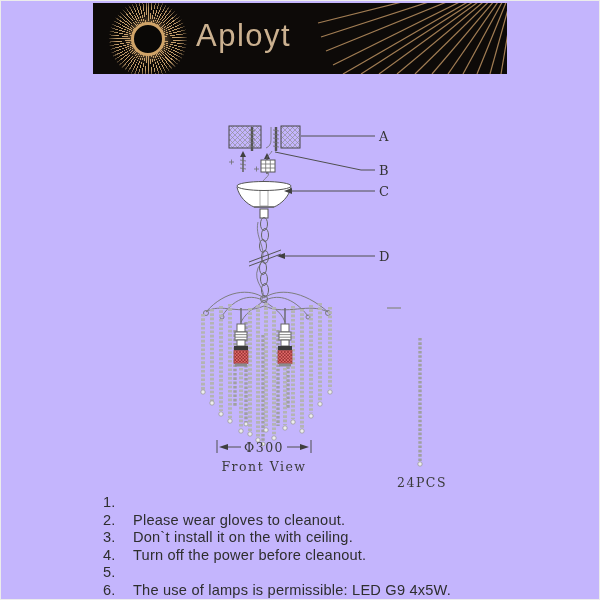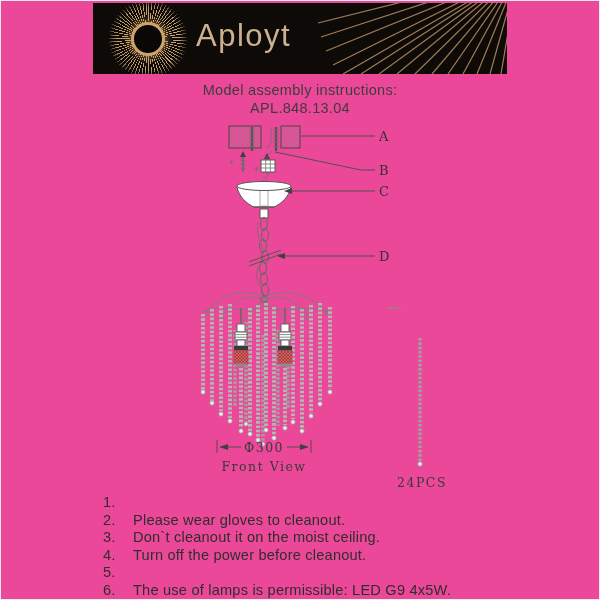--- a/index.html
+++ b/index.html
@@ -1,21 +1,21 @@
 <!DOCTYPE html>
 <html><head>
 <meta charset="utf-8">
 <style>
   html,body{margin:0;padding:0;}
   body{
     width:600px;height:600px;background:#ffffff;
     font-family:"Liberation Sans",sans-serif;
     position:relative;overflow:hidden;
   }
-  .page{position:absolute;inset:0;background:#ec4899;box-shadow:inset 0 0 0 1px #ececec;}
+  .page{position:absolute;inset:0;background:#c4b5fd;box-shadow:inset 0 0 0 1px #ececec;}
 
   
   .banner{
     position:absolute;left:93px;top:3px;width:414px;height:71px;
     background:#0d0a08;overflow:hidden;
   }
   .rays-svg{position:absolute;left:0;top:0;width:414px;height:71px;}
   .logo{
     position:absolute;left:16px;top:-3px;width:78px;height:78px;border-radius:50%;
     background:
@@ -78,24 +78,20 @@
         <line x1="425" y1="-30" x2="370" y2="71"></line>
         <line x1="425" y1="-30" x2="384" y2="71"></line>
         <line x1="425" y1="-30" x2="397" y2="71"></line>
         <line x1="425" y1="-30" x2="408" y2="71"></line>
       </g>
     </svg>
     <div class="logo"></div>
     <div class="brand">Aployt</div>
   </div>
 
-  <div class="titleblock">
-    <div class="t1">Model assembly instructions:</div>
-    <div class="t2">APL.848.13.04</div>
-  </div>
 
   <svg class="diagram" viewBox="0 0 600 600">
     <defs>
       <pattern id="hatch" width="5" height="5" patternUnits="userSpaceOnUse">
         <path d="M0,0 L5,5 M5,0 L0,5" stroke="#8a8a8a" stroke-width="0.6"></path>
       </pattern>
       <pattern id="redhatch" width="3.2" height="3.2" patternUnits="userSpaceOnUse">
         <rect width="3.2" height="3.2" fill="#e26b6b"></rect>
         <path d="M0,0 L3.2,3.2 M3.2,0 L0,3.2" stroke="#8f2c2c" stroke-width="0.7"></path>
       </pattern>
@@ -262,21 +258,21 @@
   <ol class="instructions">
     <li>
       <span class="num">1.</span>
     </li>
     <li>
       <span class="num">2.</span>
       <span class="txt">Please wear gloves to cleanout.</span>
     </li>
     <li>
       <span class="num">3.</span>
-      <span class="txt">Don`t cleanout it on the moist ceiling.</span>
+      <span class="txt">Don`t install it on the with ceiling.</span>
     </li>
     <li>
       <span class="num">4.</span>
       <span class="txt">Turn off the power before cleanout.</span>
     </li>
     <li>
       <span class="num">5.</span>
     </li>
     <li>
       <span class="num">6.</span>

